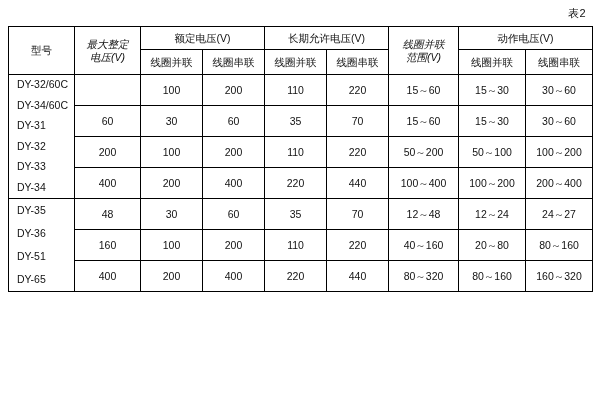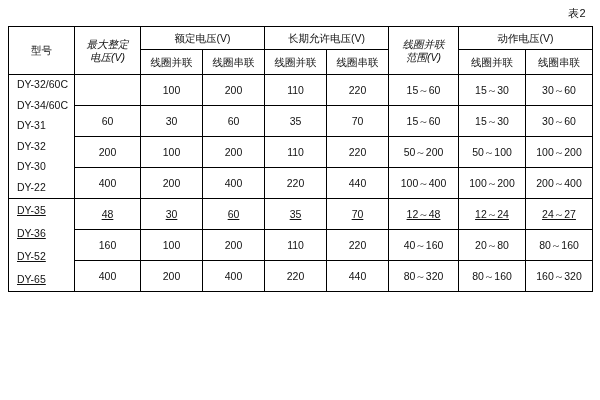--- a/index.html
+++ b/index.html
@@ -71,21 +71,20 @@
     height: 100%;
     padding-left: 8px;
     box-sizing: border-box;
   }
   .model-stack span {
     display: block;
     line-height: 1.9;
   }
   .group-sep {
     border-top: 1px solid #000000;
-    text-decoration: underline;
   }
   col.c-model { width: 66px; }
   col.c-max { width: 66px; }
   col.c-rat1 { width: 62px; }
   col.c-rat2 { width: 62px; }
   col.c-long1 { width: 62px; }
   col.c-long2 { width: 62px; }
   col.c-adj { width: 70px; }
   col.c-act1 { width: 67px; }
   col.c-act2 { width: 67px; }
@@ -136,22 +135,22 @@
       </thead>
       <tbody>
 
         <tr class="body-row">
           <td class="model-cell" rowspan="4">
             <div class="model-stack">
               <span>DY-32/60C</span>
               <span>DY-34/60C</span>
               <span>DY-31</span>
               <span>DY-32</span>
-              <span>DY-30</span>
-              <span>DY-22</span>
+              <span>DY-33</span>
+              <span>DY-34</span>
             </div>
           </td>
           <td></td>
           <td>100</td>
           <td>200</td>
           <td>110</td>
           <td>220</td>
           <td>15～60</td>
           <td>15～30</td>
           <td>30～60</td>
@@ -185,21 +184,21 @@
           <td>100～400</td>
           <td>100～200</td>
           <td>200～400</td>
         </tr>
 
         <tr class="body-row group-sep">
           <td class="model-cell" rowspan="3">
             <div class="model-stack">
               <span>DY-35</span>
               <span>DY-36</span>
-              <span>DY-52</span>
+              <span>DY-51</span>
               <span>DY-65</span>
             </div>
           </td>
           <td>48</td>
           <td>30</td>
           <td>60</td>
           <td>35</td>
           <td>70</td>
           <td>12～48</td>
           <td>12～24</td>

